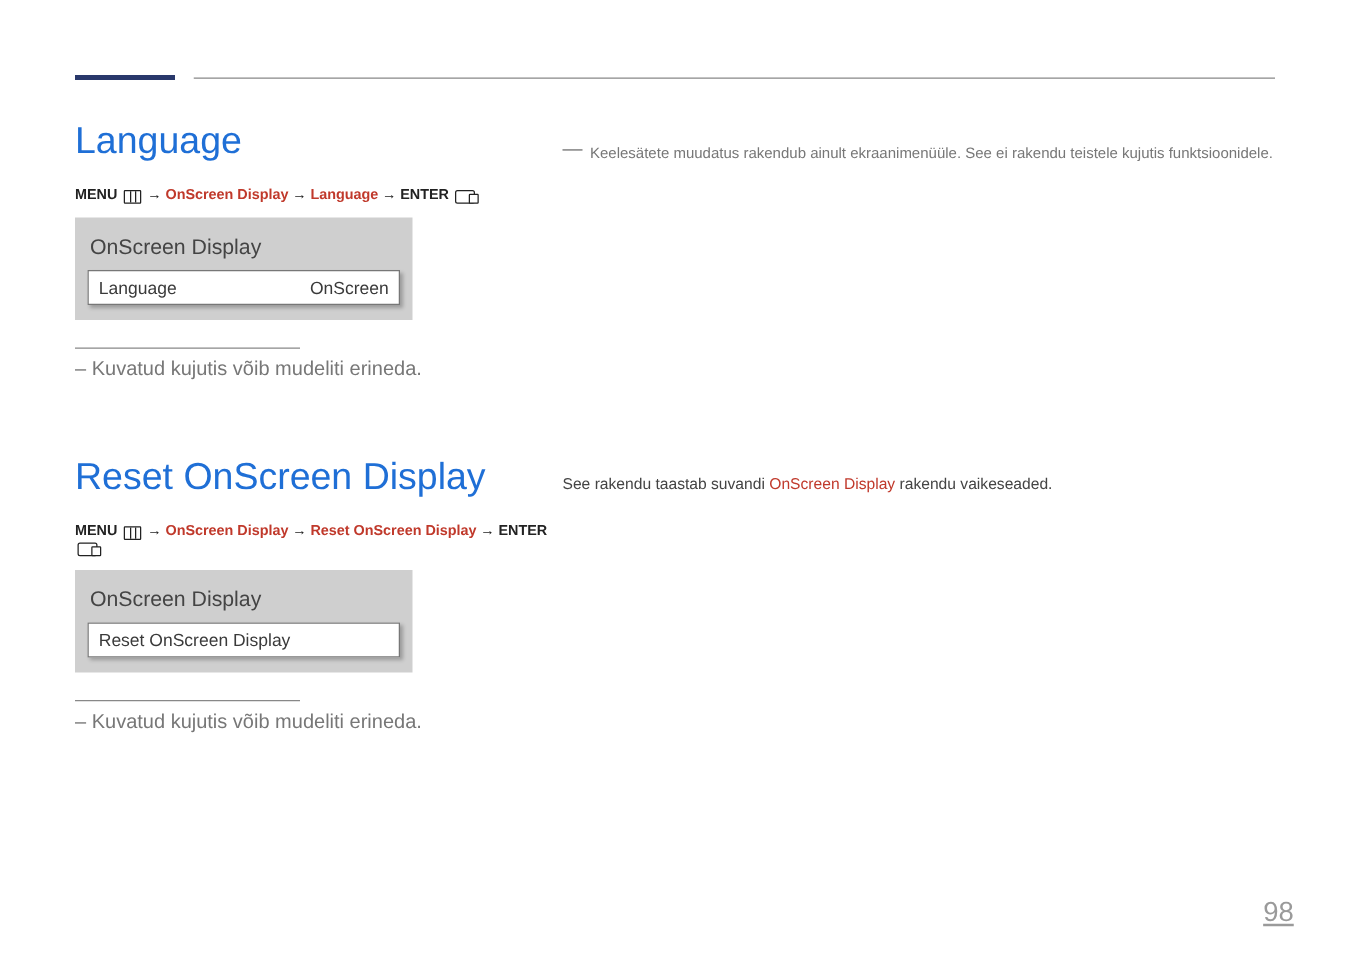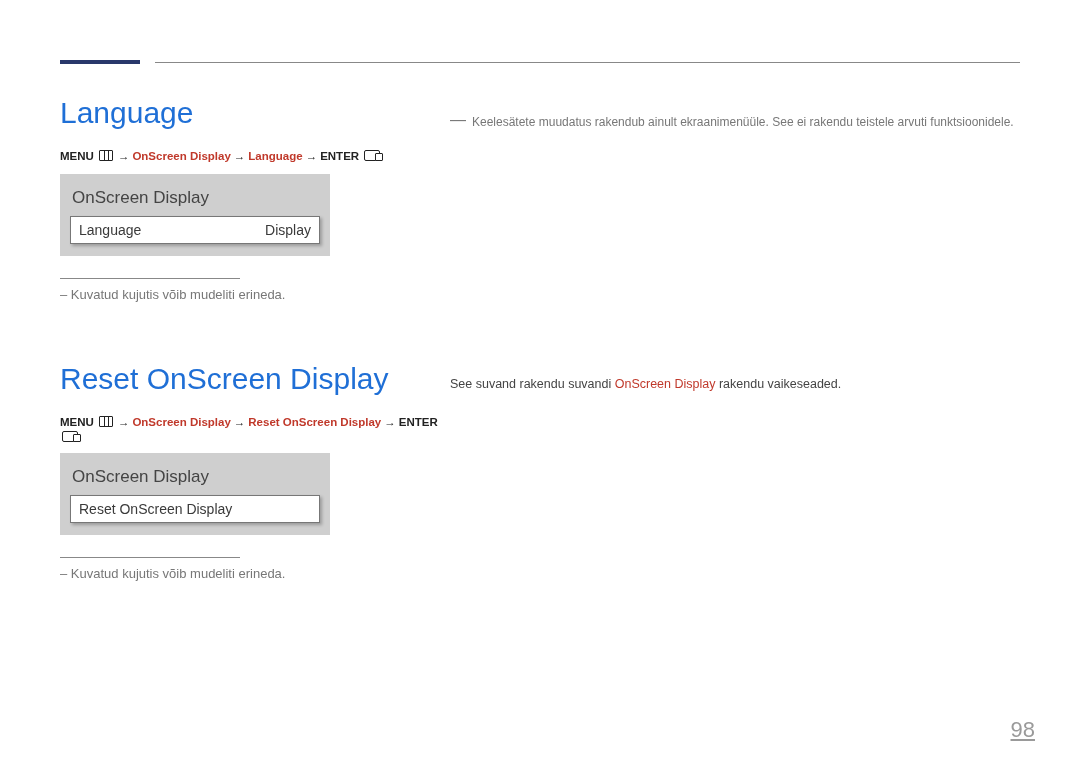--- a/index.html
+++ b/index.html
@@ -56,21 +56,21 @@
     font-size: 30px;
     font-weight: 400;
     margin: 0 0 20px 0;
   }
   .path {
     font-size: 11.5px;
     font-weight: bold;
     color: #222;
     margin-bottom: 12px;
     display: flex;
-    align-items: flex-start;
+    align-items: flex-end;
     flex-wrap: wrap;
     gap: 3px;
   }
   .path .crumb-red { color: #c0392b; font-weight: bold; }
   .path .arrow { font-weight: bold; }
   .icon-menu {
     display: inline-block;
     width: 14px; height: 11px;
     border: 1.2px solid #222;
     position: relative;
@@ -123,21 +123,21 @@
     font-size: 14px;
     color: #3a3a3a;
   }
   .footnote-rule {
     width: 180px;
     height: 1px;
     background: #888;
     margin-top: 22px;
   }
   .footnote {
-    font-size: 13px;
+    font-size: 16px;
     color: #777;
     margin-top: 8px;
   }
   .footnote::before {
     content: "– ";
   }
   .dash-note {
     display: flex;
     align-items: flex-start;
     gap: 6px;
@@ -182,32 +182,32 @@
         <span class="crumb-red">Language</span>
         <span class="arrow">→</span>
         <span>ENTER</span>
         <span class="icon-enter"></span>
       </div>
 
       <div class="osd-box">
         <div class="osd-title">OnScreen Display</div>
         <div class="osd-row">
           <span>Language</span>
-          <span>Display</span>
+          <span>OnScreen</span>
         </div>
       </div>
 
       <div class="footnote-rule"></div>
       <div class="footnote">Kuvatud kujutis võib mudeliti erineda.</div>
     </div>
 
     <div class="right-col">
       <div class="dash-note">
         <span class="dash">―</span>
-        <span>Keelesätete muudatus rakendub ainult ekraanimenüüle. See ei rakendu teistele arvuti funktsioonidele.</span>
+        <span>Keelesätete muudatus rakendub ainult ekraanimenüüle. See ei rakendu teistele kujutis funktsioonidele.</span>
       </div>
     </div>
   </div>
 
   <div class="section">
     <div class="left-col">
       <h1 class="section-title">Reset OnScreen Display</h1>
 
       <div class="path">
         <span>MENU</span>
@@ -227,20 +227,20 @@
           <span>Reset OnScreen Display</span>
         </div>
       </div>
 
       <div class="footnote-rule"></div>
       <div class="footnote">Kuvatud kujutis võib mudeliti erineda.</div>
     </div>
 
     <div class="right-col">
       <div>
-        <span>See suvand rakendu suvandi </span><span class="inline-red">OnScreen Display</span><span> rakendu vaikeseaded.</span>
+        <span>See rakendu taastab suvandi </span><span class="inline-red">OnScreen Display</span><span> rakendu vaikeseaded.</span>
       </div>
     </div>
   </div>
 
 </div>
 
 <div class="page-num">98</div>
 
 </body></html>

